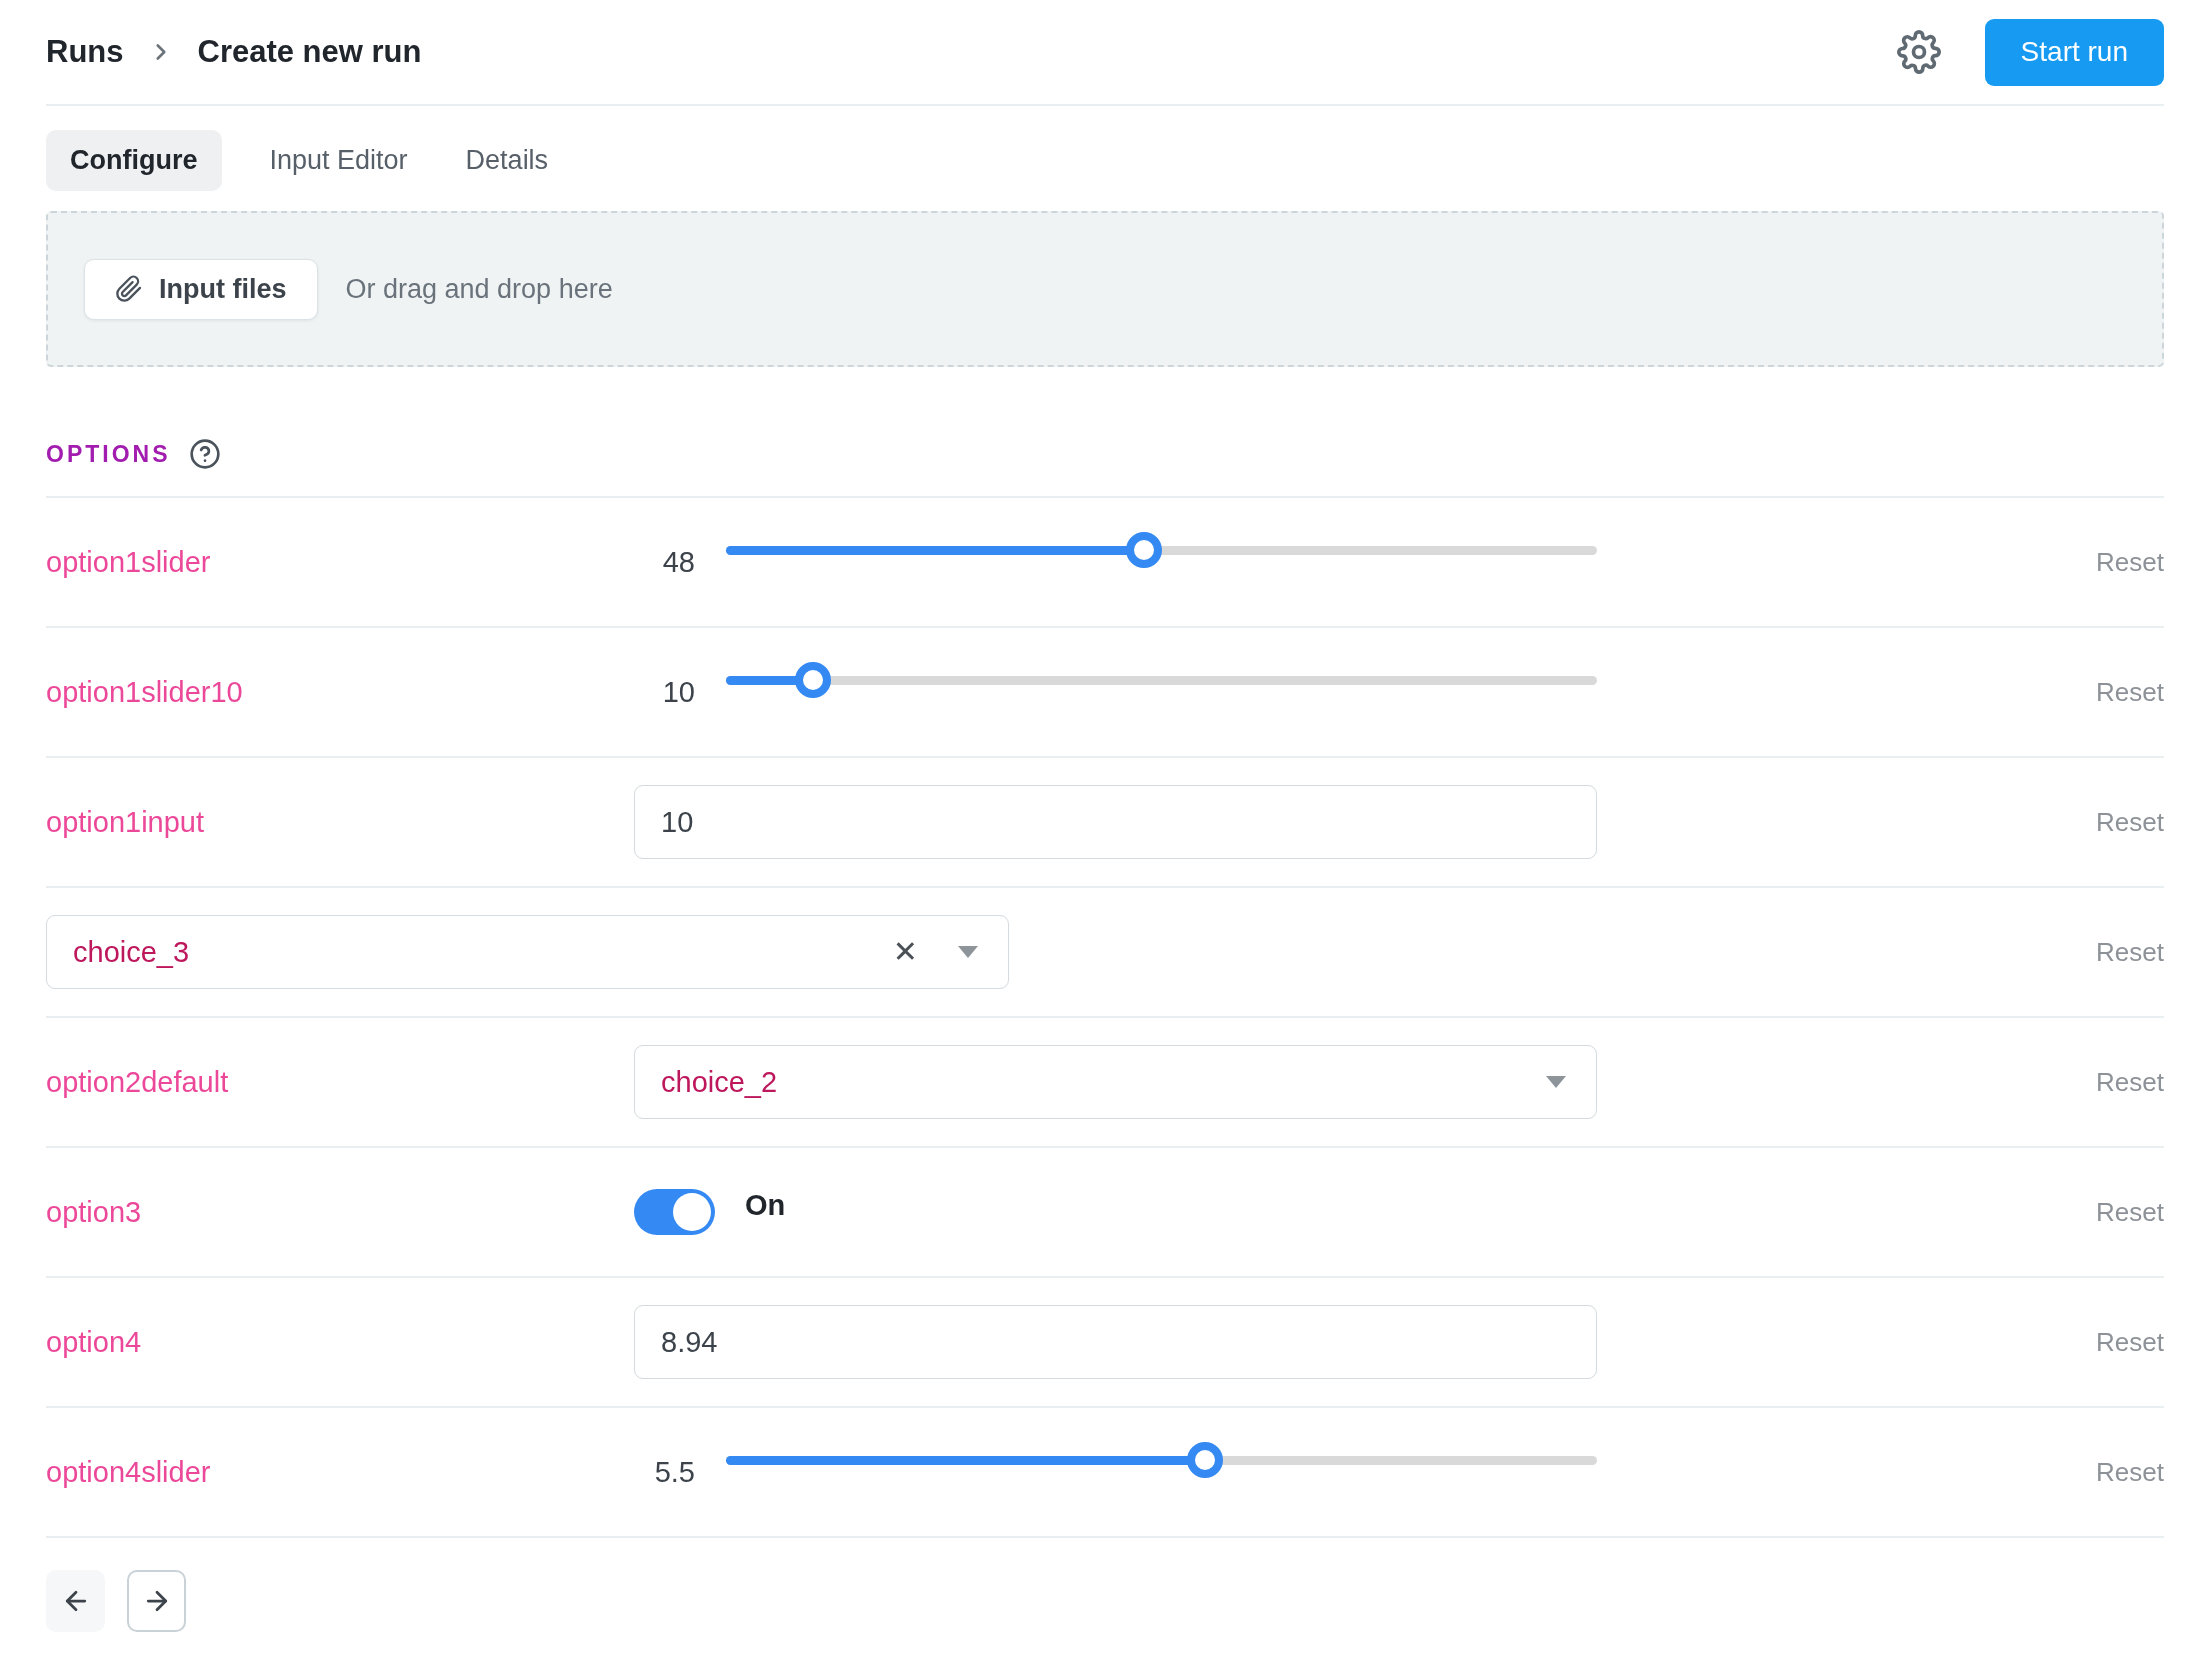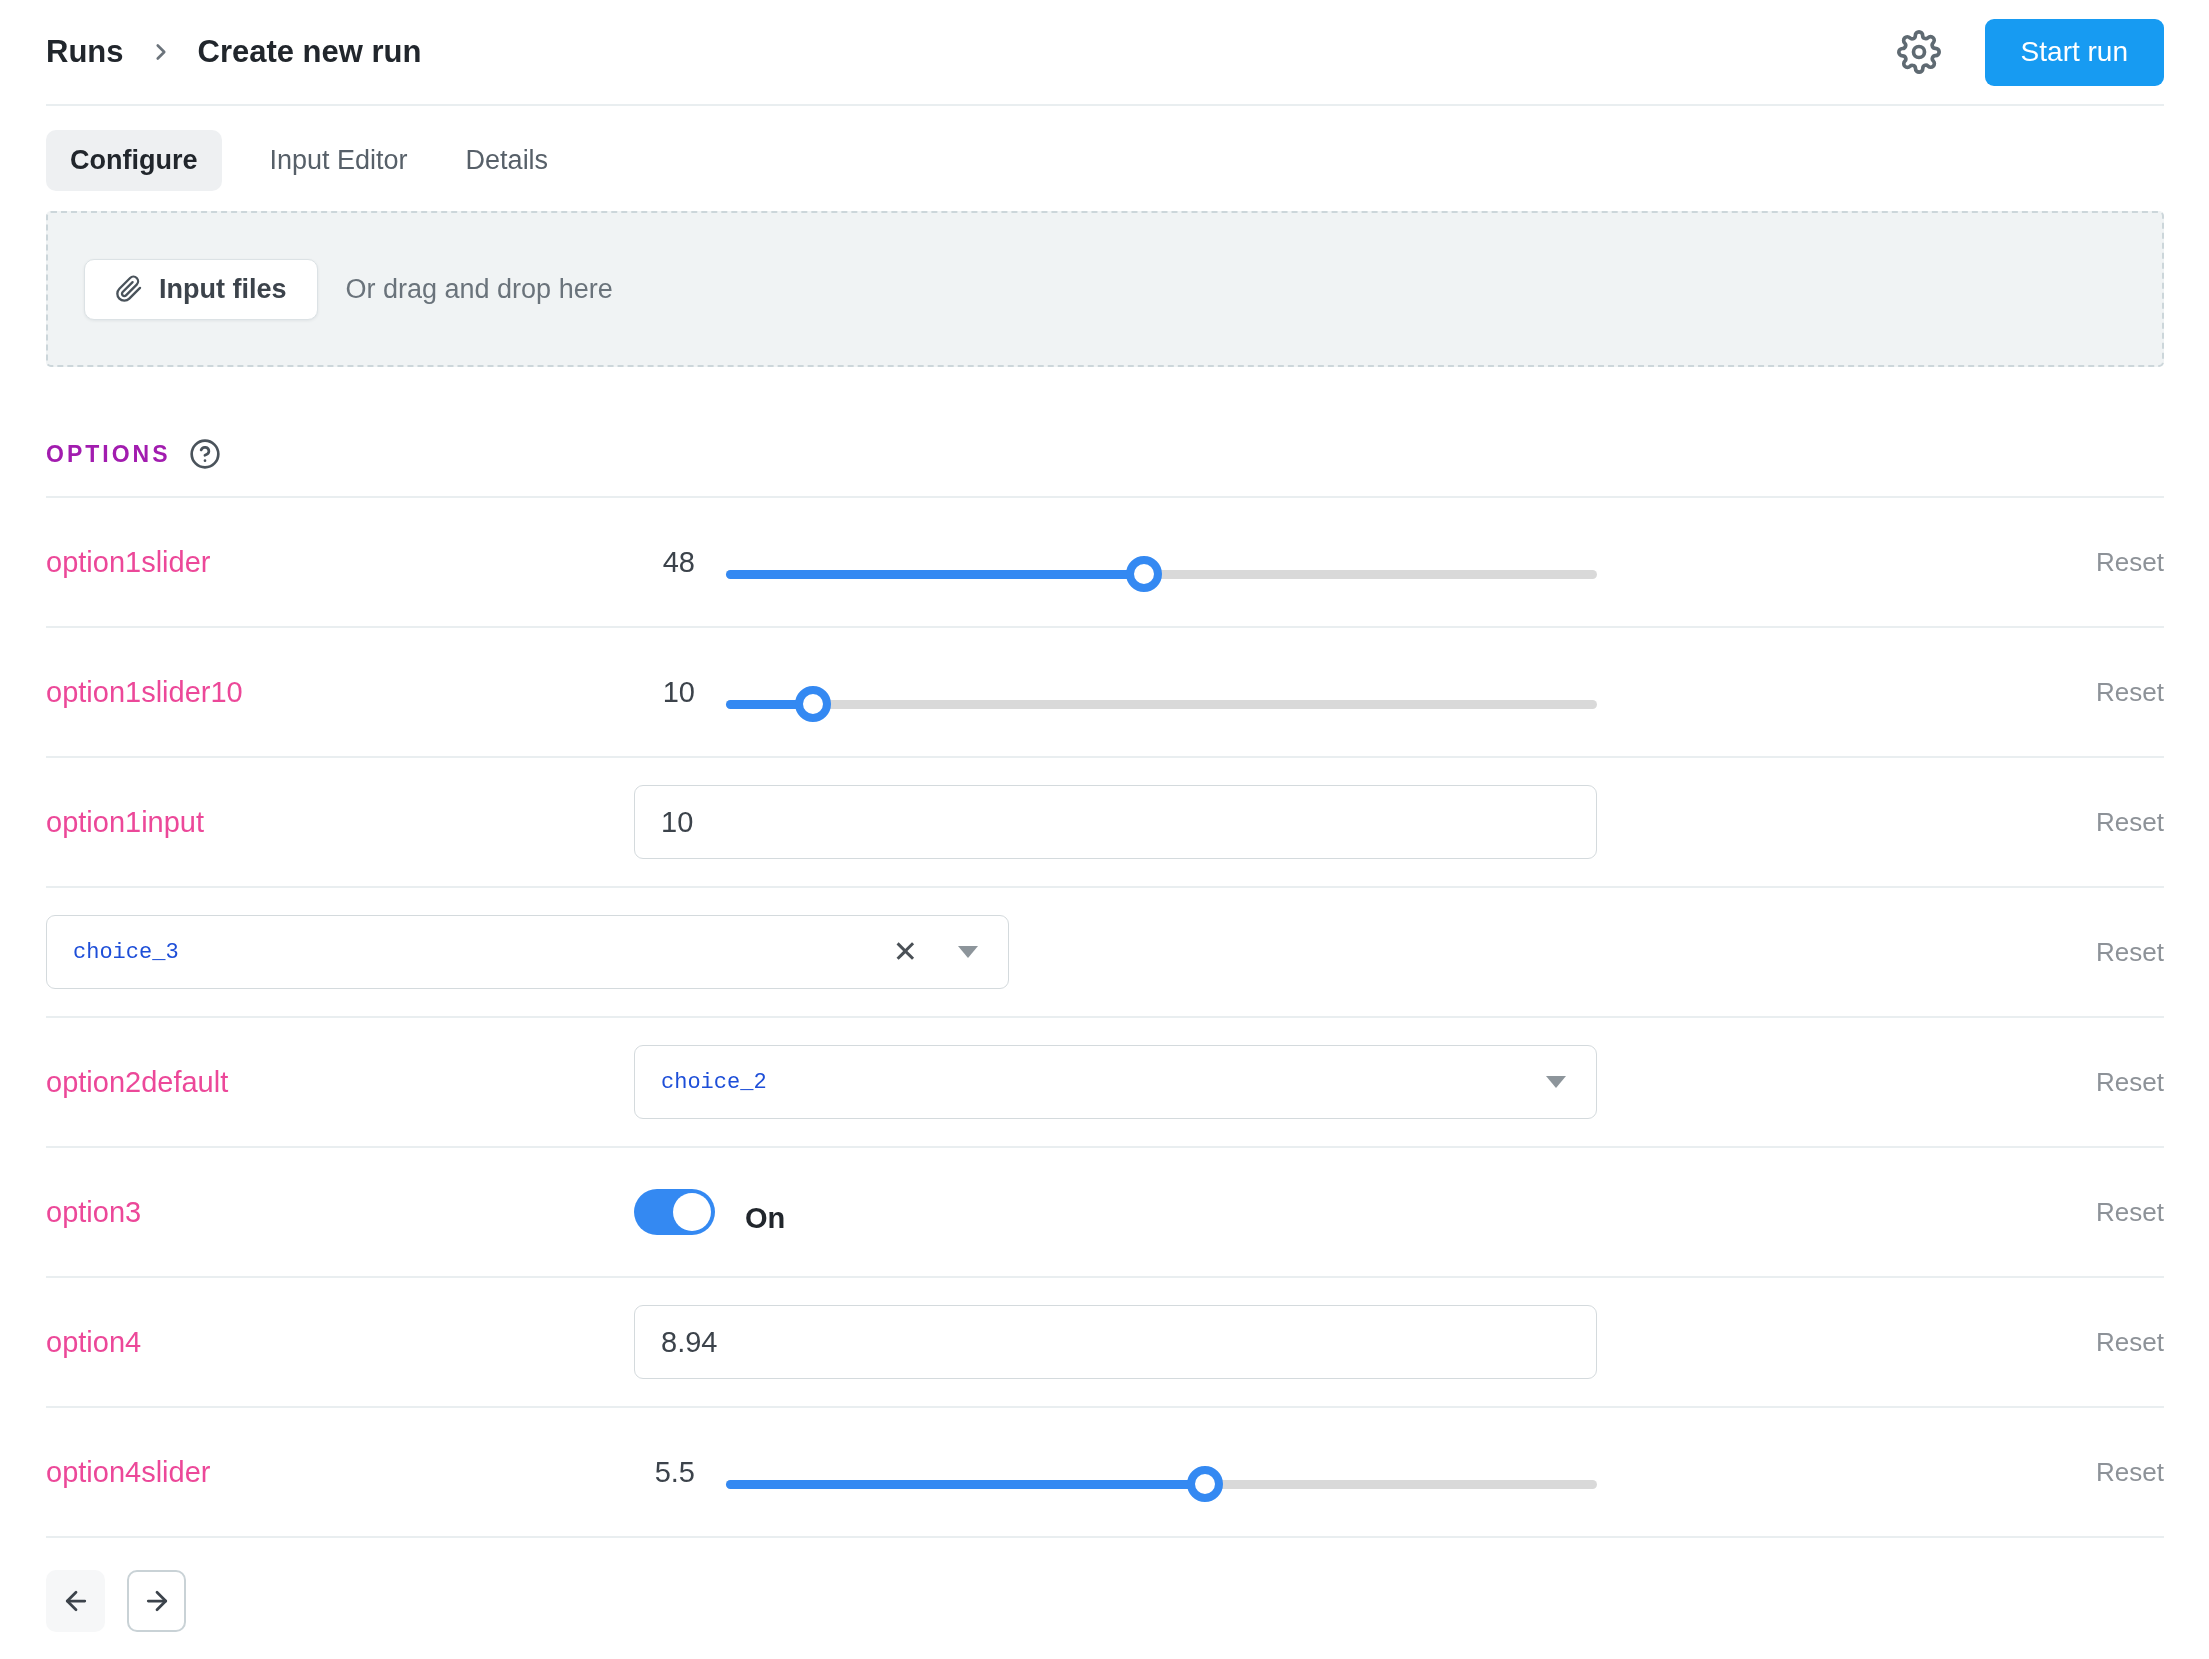--- a/index.html
+++ b/index.html
@@ -43,21 +43,21 @@
   .section-head { margin:71px 46px 0 46px; display:flex; align-items:center; gap:18px;
     padding-bottom:26px; }
   .section-title { font-size:23px; font-weight:700; letter-spacing:3px; color:#a21caf; }
   .help-icon { width:32px; height:32px; }
   .help-icon svg { width:32px; height:32px; stroke:#4a535b; fill:none;
     stroke-width:2; stroke-linecap:round; stroke-linejoin:round; }
 
   .rows { margin:0 46px; border-top:2px solid #e9eef0; }
   .row { display:flex; align-items:center; height:130px; border-bottom:2px solid #e9eef0; }
   .row-label { width:588px; font-size:29px; color:#ec4899; }
-  .row-control { width:963px; display:flex; align-items:flex-end; }
+  .row-control { width:963px; display:flex; align-items:flex-start; }
   .row-reset { flex:1; text-align:right; }
   .reset { font-size:26px; font-weight:500; color:#8d9298; cursor:pointer; }
 
   
   .slider-value { width:61px; text-align:right; font-size:29px; color:#3c434b;
     margin-right:31px; flex:none; }
   .slider-track { position:relative; flex:1; height:9px; border-radius:5px;
     background:#d9d9d9; cursor:pointer; }
   .slider-fill { position:absolute; left:0; top:0; height:100%; border-radius:5px;
     background:var(--slider,#3489f2); }
@@ -67,21 +67,21 @@
 
   
   .text-input { width:963px; height:74px; border:1px solid #d4dadd; border-radius:9px;
     padding:0 26px; font-size:29px; color:#3c434b; background:#fff; outline:none;
     font-family:"Liberation Sans", sans-serif; }
 
   
   .select { width:963px; height:74px; border:1px solid #d4dadd; border-radius:9px;
     background:#fff; display:flex; align-items:center; justify-content:space-between;
     padding:0 30px 0 26px; cursor:pointer; }
-  .select-value { font-size:22px; color:#1d4ed8;font-family:Liberation Mono, monospace; }
+  .select-value { font-size:29px; color:#be185d; }
   .select-icons { display:flex; align-items:center; gap:40px; }
   .clear-x { font-size:30px; color:#4a5056; line-height:1; cursor:pointer; }
   .caret { width:0; height:0; border-left:10px solid transparent;
     border-right:10px solid transparent; border-top:12px solid #8d959b; cursor:pointer; }
 
   
   .toggle { width:81px; height:46px; border-radius:23px; background:var(--slider,#3489f2);
     position:relative; cursor:pointer; flex:none; }
   .toggle-knob { position:absolute; top:4px; right:4px; width:38px; height:38px;
     border-radius:50%; background:#fff; }

